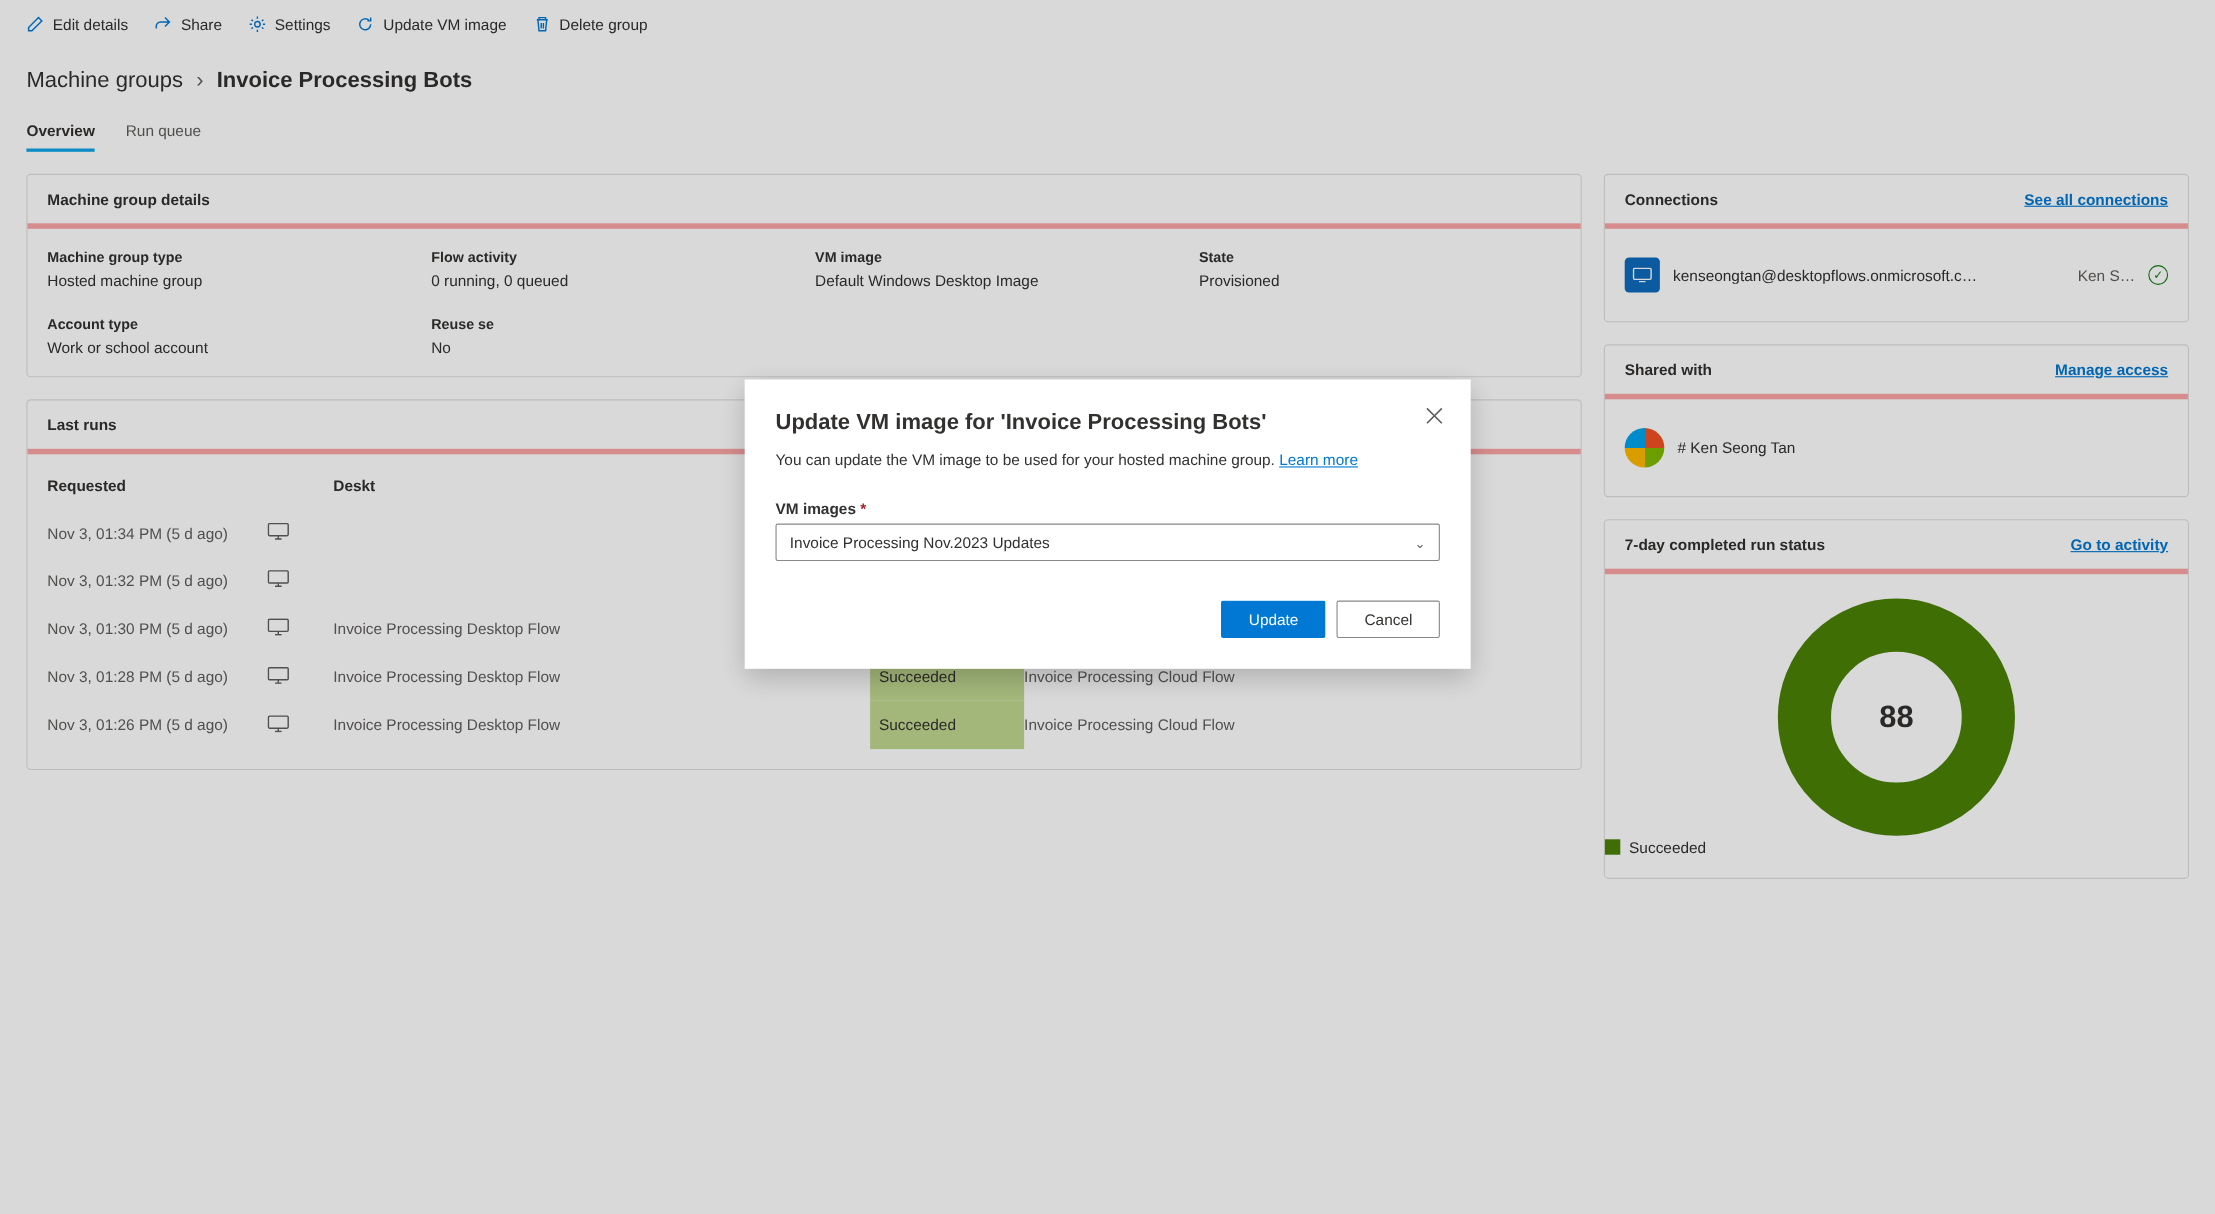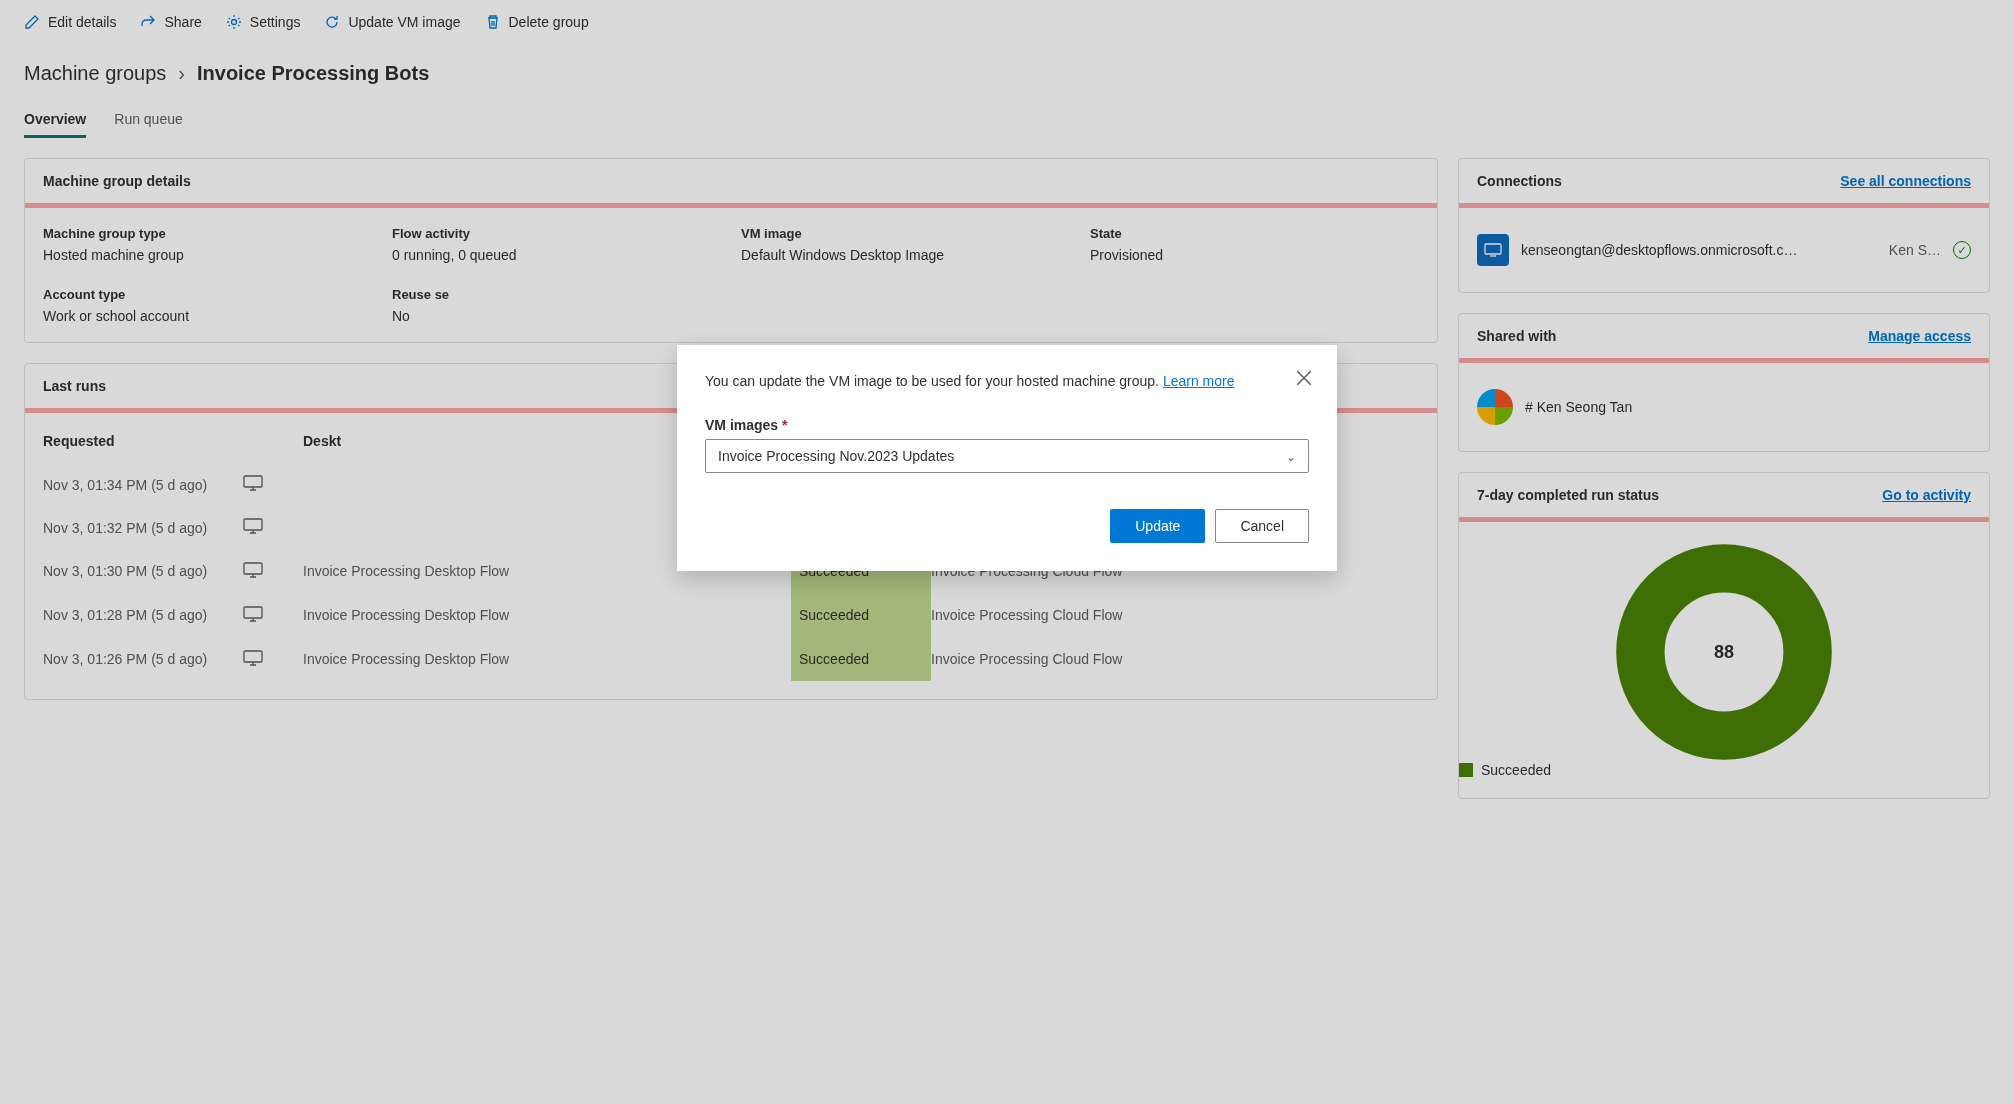--- a/index.html
+++ b/index.html
@@ -57,21 +57,21 @@
     }
     .tab {
       padding-bottom: 8px;
       cursor: pointer;
       font-size: 14px;
       color: #605e5c;
     }
     .tab.active {
       color: #323130;
       font-weight: 600;
-      border-bottom: 3px solid #0f766e;
+      border-bottom: 3px solid #0ea5e9;
     }
 
     
     .main {
       display: flex;
       gap: 20px;
       padding: 20px 24px;
     }
     .left-col { flex: 1; display: flex; flex-direction: column; gap: 20px; }
     .right-col { width: 532px; display: flex; flex-direction: column; gap: 20px; }
@@ -169,21 +169,21 @@
       width: 220px; height: 220px;
       position: relative;
     }
     .donut svg { width: 100%; height: 100%; }
     .donut-center {
       position: absolute;
       inset: 0;
       display: flex;
       align-items: center;
       justify-content: center;
-      font-size: 18px;
+      font-size: 28px;
       font-weight: 600;
     }
     .legend-row {
       display: flex;
       align-items: center;
       gap: 8px;
       align-self: flex-start;
     }
     .legend-swatch {
       width: 14px; height: 14px;
@@ -448,20 +448,21 @@
         </div>
       </div>
     </div>
 
   </div>
 </div>
 
 <div class="dim-overlay"></div>
 
 <div class="modal">
+  <div class="modal-title">Update VM image for 'Invoice Processing Bots'</div>
   <div class="modal-close">
     <svg viewBox="0 0 16 16" stroke="#605e5c" stroke-width="1.3">
         <path d="M2 2l12 12M14 2L2 14"></path>
       </svg>
   </div>
   <div class="modal-desc">
     <span>You can update the VM image to be used for your hosted machine group. </span><a>Learn more</a>
   </div>
   <div class="field-label">
     <span>VM images</span> <span class="req">*</span>

